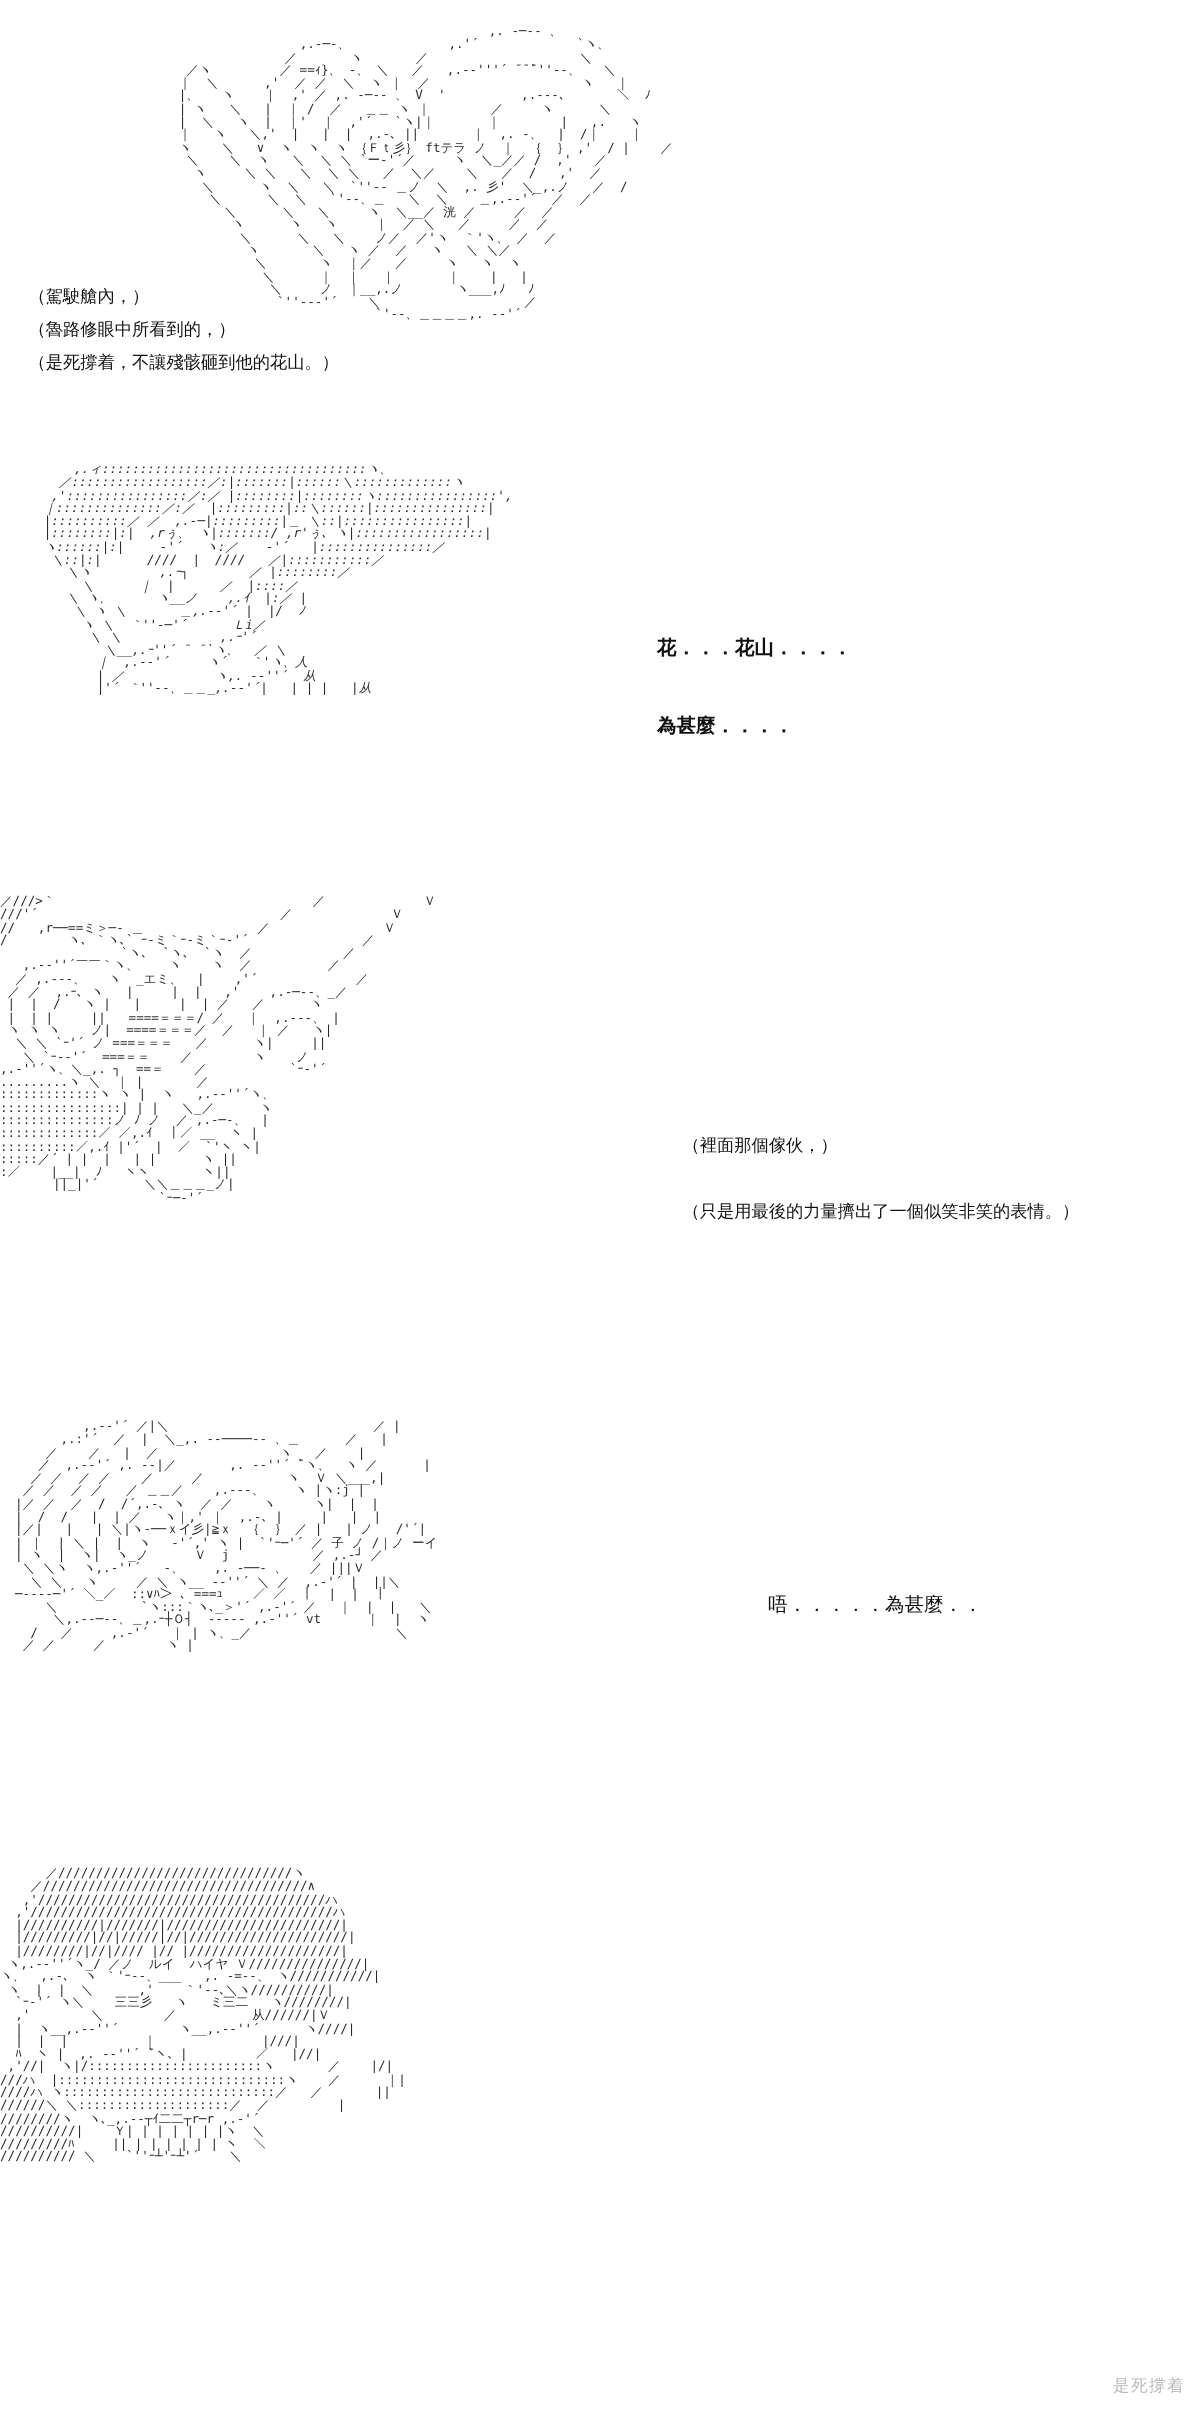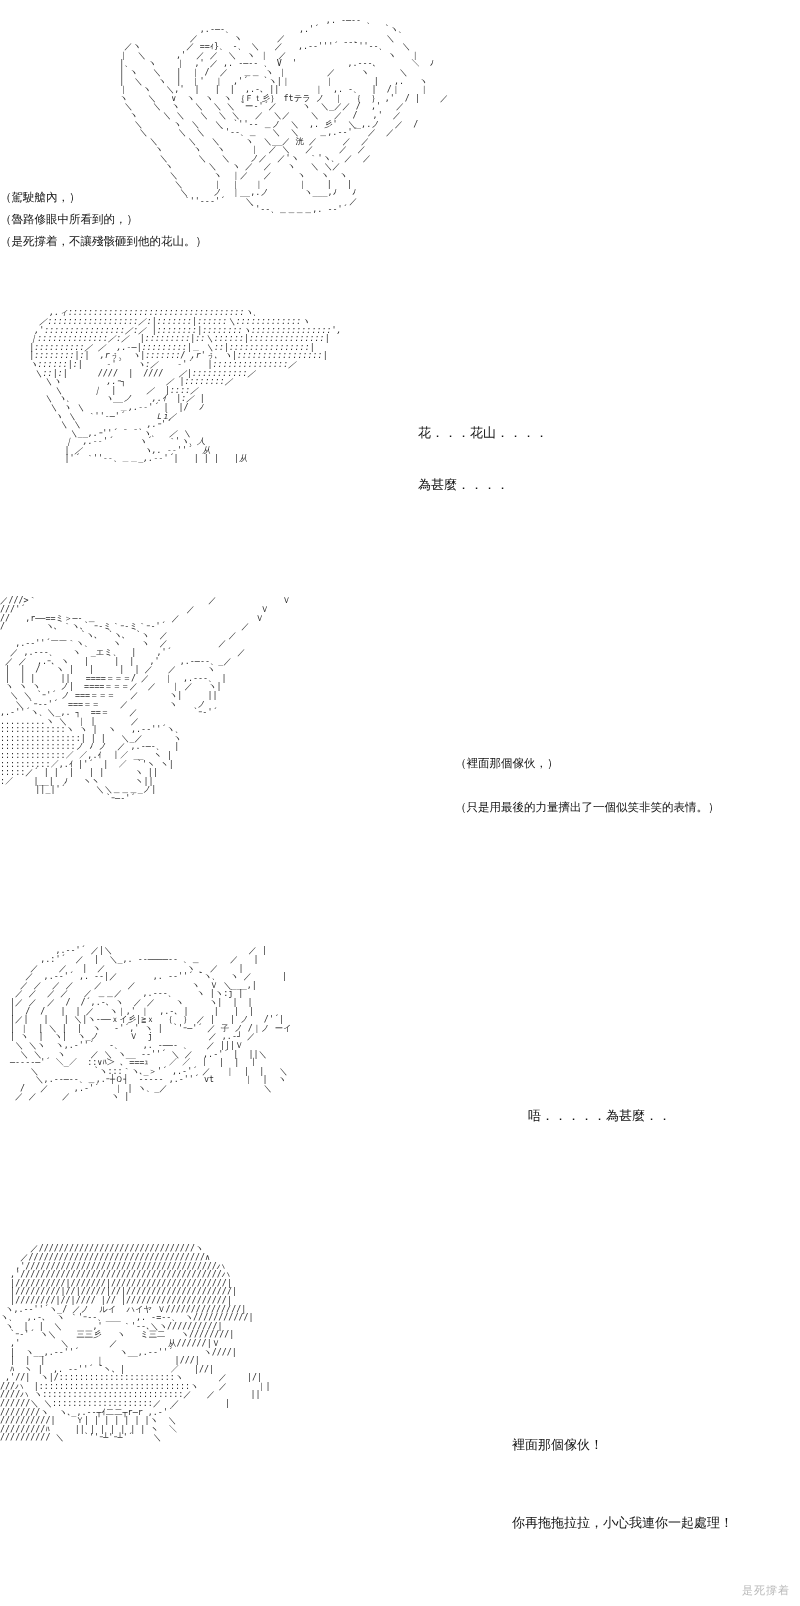--- a/index.html
+++ b/index.html
@@ -54,24 +54,24 @@
     letter-spacing: 1px;
     font-family: "DejaVu Sans", sans-serif;
   }
   
   #panel1-art { left: 104px; top: 8px; }
   #panel2-art { left: 14px;  top: 300px; font-style: italic; }
   #panel3-art { left: 0px;   top: 588px; }
   #panel4-art { left: 10px;  top: 938px; }
   #panel5-art { left: 0px;   top: 1236px; }
 
-  #narr-1 { left: 0;  top: 186px; }
-  #line-1 { left: 418px; top: 420px; }
+  #narr-1 { left: 19px;  top: 186px; }
+  #line-1 { left: 438px; top: 420px; font-weight: bold; }
   #narr-2 { left: 455px; top: 752px; }
-  #line-3 { left: 528px; top: 1058px; margin-top: 45px; }
+  #line-3 { left: 512px; top: 1058px; }
   #line-4 { left: 512px; top: 1380px; }
 </style>
 </head>
 <body>
 
 <div class="page">
 
   <pre class="aa" id="panel1-art">                                            ,. -─‐- 、                  
                    ,.-─-、             ,.'´             `ヽ、               
                  ／       ヽ       ／                    ＼             
@@ -185,19 +185,15 @@
   |  |  |          ｜              |///|                   
   ﾊ  ヽ |  ,. -‐''´ ̄`ヽ、|         ／   |//|                    
  ,'//|  ヽ|/:::::::::::::::::::::::ヽ       ／    |/|                    
 ///ハ  |::::::::::::::::::::::::::::::ヽ    ／      ｜|                    
 ////ハ ヽ::::::::::::::::::::::::::::／   ／       ||                    
 //////＼ ＼::::::::::::::::::::／  ／         |                     
 ////////ヽ  ヽ､_,.-‐┬ｲ二二┬r─r ,.-'´                            
 //////////|    Ｙ| | | | | | |ヽ  ＼                            
 /////////ﾊ     || | | | | | | ヽ  ＼                           
 ////////// ＼    `''ｰ┴'ｰ┴'´    ＼                             </pre>
-  <div class="dialogue" id="line-4">
-    <div>裡面那個傢伙！</div>
-    <div class="bold">你再拖拖拉拉，小心我連你一起處理！</div>
-  </div>
 
   <div class="watermark">是死撐着</div>
 </div>
 
 </body></html>

